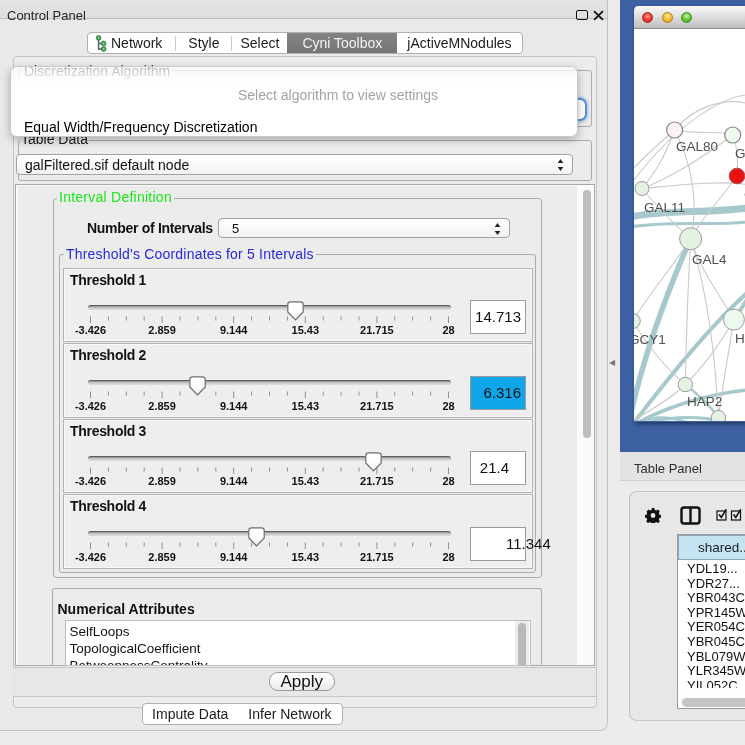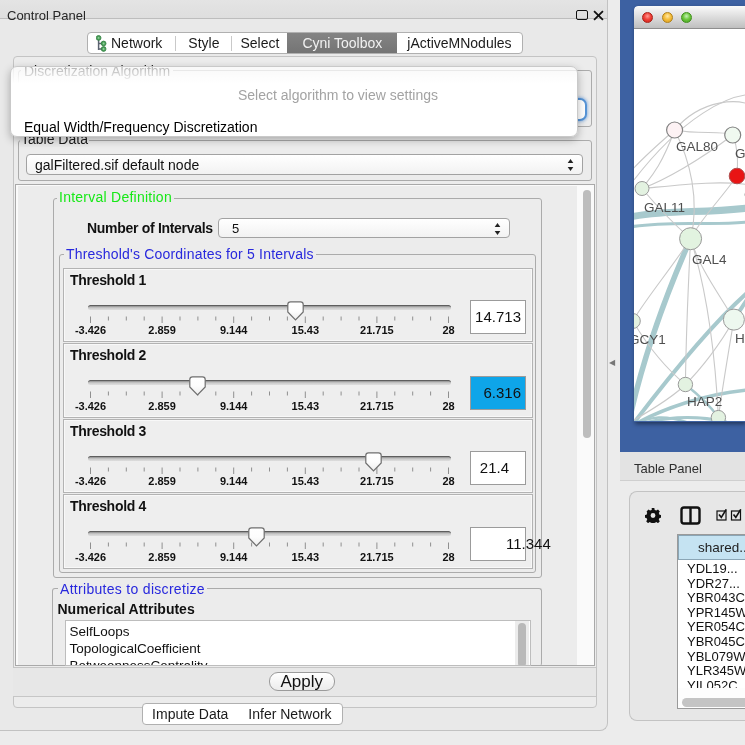--- a/index.html
+++ b/index.html
@@ -45,21 +45,21 @@
 
   <div class="abs" style="left:12.5px; top:56px; width:584px; height:652px; background:#ececec; border:1px solid #c4c4c4; border-radius:4px;"></div>
 
   <div class="abs" style="left:18px; top:70px; width:574px; height:57px; border:1px solid #ababab; border-radius:3px;"></div>
   <div class="abs" style="left:21px; top:63px; background:#ececec; padding:0 3px; font-size:14px; color:#1c1c1c;">Discretization Algorithm</div>
 
   <div class="abs" style="left:500px; top:98px; width:87px; height:23px; border:2.5px solid #5694d6; border-radius:7px; background:#fff; box-shadow:0 0 3px 1px rgba(90,150,220,0.55);"></div>
 
   <div class="abs" style="left:18px; top:140px; width:574px; height:41px; border:1px solid #ababab; border-radius:3px;"></div>
   <div class="abs" style="left:20px; top:131px; background:#e9e9e9; padding:0 1px; font-size:14px; color:#1c1c1c; z-index:3;">Table Data</div>
-  <div class="abs combo" style="left:26px; top:153.5px; width:557px; height:21px; background:linear-gradient(#ffffff,#f2f2f2); border:1px solid #a2a2a2; border-radius:4px;">
+  <div class="abs combo" style="left:16px; top:153.5px; width:557px; height:21px; background:linear-gradient(#ffffff,#f2f2f2); border:1px solid #a2a2a2; border-radius:4px;">
     <div class="abs" style="left:8px; top:2px; font-size:14px; color:#111;">galFiltered.sif default node</div>
     <svg class="abs" style="right:8px; top:4.5px;" width="7" height="12" viewBox="0 0 7 12">
       <path d="M3.5 0 L6.3 4 L0.7 4 Z" fill="#222"></path>
         <path d="M3.5 12 L6.3 8 L0.7 8 Z" fill="#222"></path>
     </svg>
   </div>
 
   <div class="abs" style="left:14.5px; top:184px; width:580px; height:482px; border:1px solid #a9a9a9; background:#ececec; box-shadow:inset 2px 1px 0 #fafafa;"></div>
 
   <div class="abs" style="left:577px; top:185px; width:17px; height:480px; background:#fafafa;"></div>
@@ -255,21 +255,20 @@
       <stop offset="0" stop-color="#ffffff"></stop>
           <stop offset="0.5" stop-color="#fdfdfd"></stop>
           <stop offset="1" stop-color="#ededed"></stop>
     </linearGradient>
       </defs>
   </svg>
   <div class="abs" style="left:470px; top:526.5px; width:56px; height:34px; background:#fff; border:1px solid #9b9b9b; font-size:15px; color:#111; text-align:right; line-height:32px; padding-right:4px;padding-left:35px;">11.344</div>
     <div id="thresholds"></div>
 
   <div class="abs" style="left:52.4px; top:588px; width:490px; height:78px; border:1px solid #ababab; border-radius:3px; border-bottom:none;"></div>
-  <div class="abs" style="left:58px; top:581px; background:#ececec; padding:0 2px; font-size:14px; letter-spacing:0.3px; color:#2828dd;">Attributes to discretize</div>
   <div class="abs" style="left:57.5px; top:601px; font-size:14px; font-weight:bold; color:#111;">Numerical Attributes</div>
   <div class="abs" style="left:65px; top:619.5px; width:465.5px; height:46px; background:#fff; border:1px solid #bdbdbd; overflow:hidden; font-size:13.5px; color:#111;">
     <div style="padding:2px 0 0 3.5px; line-height:17px;">SelfLoops<br>TopologicalCoefficient<br>BetweennessCentrality</div>
     <div class="abs" style="right:0.5px; top:0; width:14.5px; height:46px; background:#ececec;"></div>
     <div class="abs" style="right:4px; top:2px; width:7.5px; height:44px; background:#b9b9b9; border-radius:4px;"></div>
   </div>
 
   <div class="abs" style="left:13px; top:667px; width:583px; height:30px; background:#e7e7e7; border-top:1px solid #c6c6c6; border-bottom:1px solid #c6c6c6;"></div>
   <div class="abs" style="left:268.5px; top:672px; width:66.5px; height:19px; background:linear-gradient(#ffffff,#ececec); border:1px solid #9b9b9b; border-radius:9px; text-align:center; font-size:17px; color:#111; line-height:18px;">Apply</div>
 

